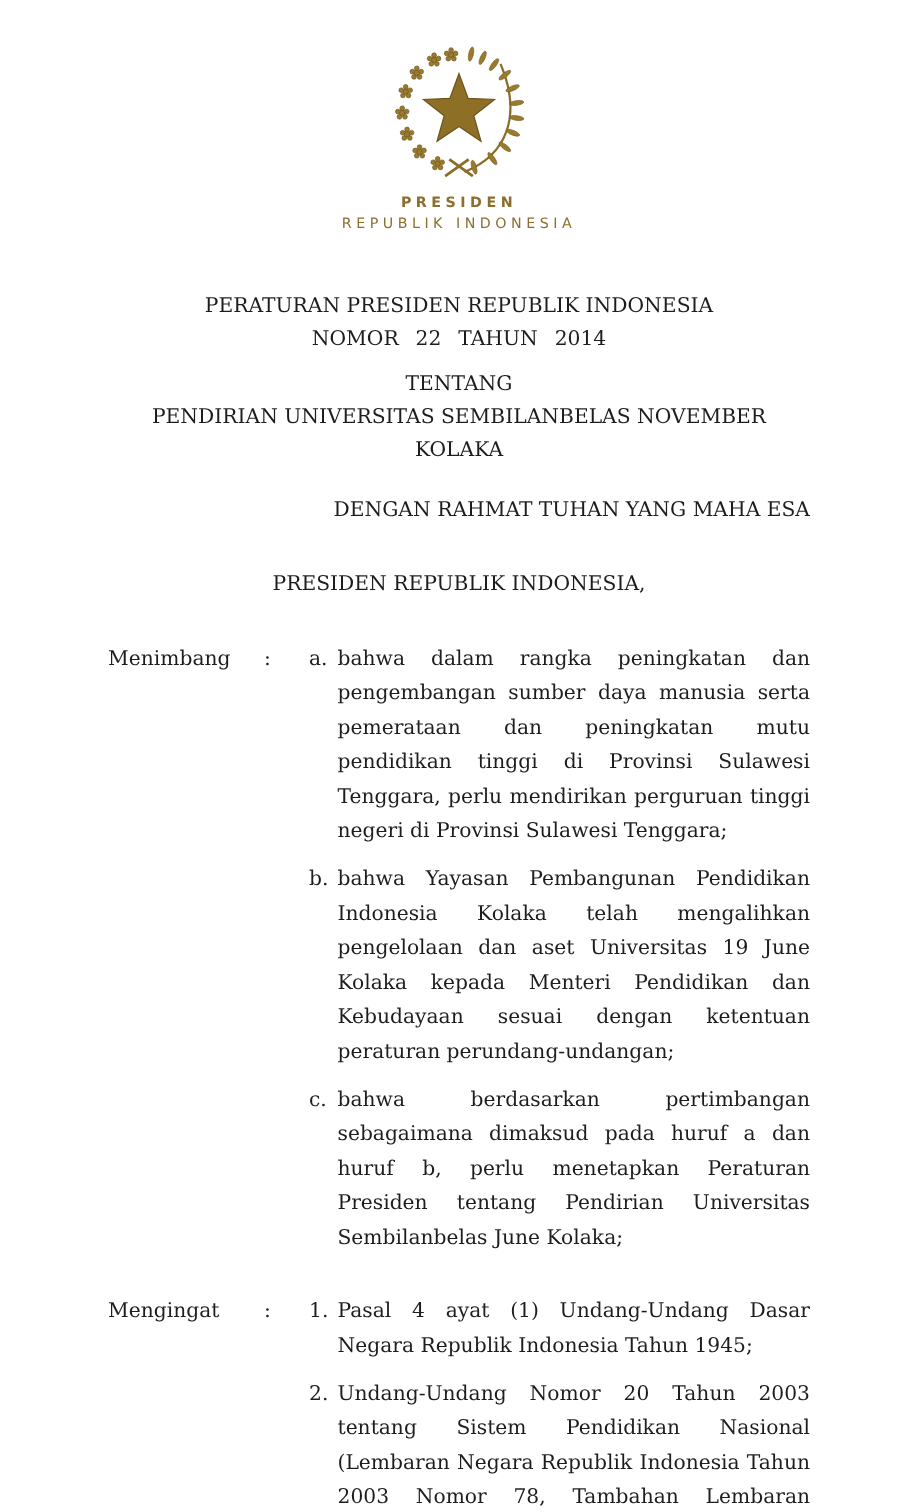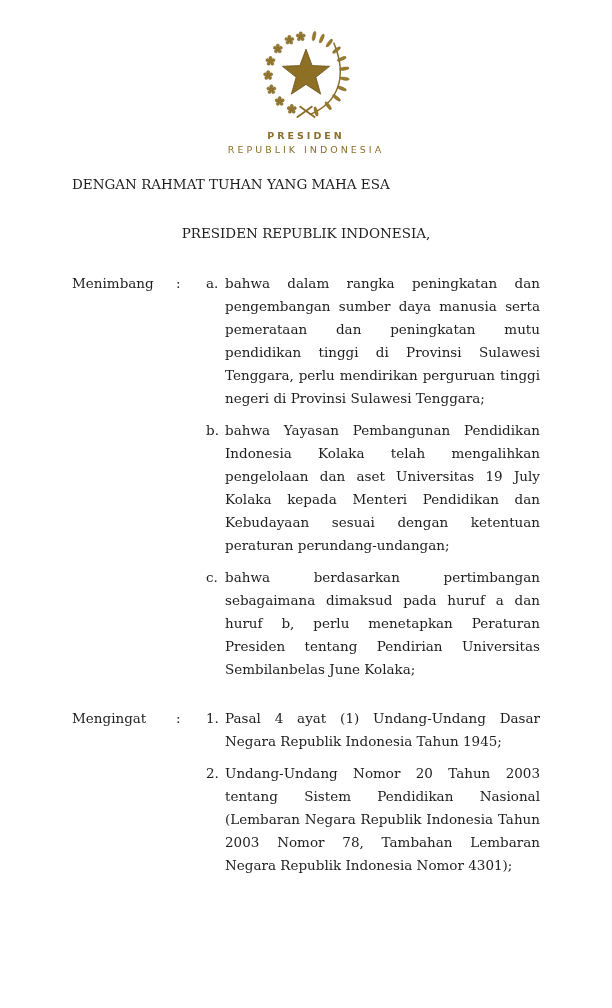--- a/index.html
+++ b/index.html
@@ -26,21 +26,21 @@
     font-family: "DejaVu Sans", "Liberation Sans", sans-serif;
     font-size: 9.5px; font-weight: normal; letter-spacing: 3px;
     color: #8c6f2e;
   }
 
   
   .title-block { margin-top: 38px; text-align: center; font-size: 13.5px; line-height: 22px; }
   .wide-words { word-spacing: 7px; }
   .tentang { margin-top: 8px; }
   .subject { margin-top: 0px; }
-  .invocation { margin-top: 21px; text-align: left; font-size: 13.5px; }
+  .invocation { margin-top: 21px; text-align: right; font-size: 13.5px; }
   .salutation { margin-top: 33px; text-align: center; font-size: 13.5px; }
 
   
   .section { display: flex; font-size: 13.5px; line-height: 23px; gap: 16px; }
   .section-menimbang { margin-top: 31px; }
   .section-mengingat { margin-top: 26px; }
   .section-label { width: 88px; flex: 0 0 88px; }
   .section-colon { width: 14px; flex: 0 0 14px; }
   .items { flex: 1; }
   .item { display: flex; margin-bottom: 9px; }
@@ -95,35 +95,41 @@
 
         <path d="M -10 47 L 7 35 M 10 47 L -7 35" stroke="#8a6d26" stroke-width="2" fill="none"></path>
 
         <polygon transform="scale(0.9)" points="0,-30 7.35,-10.11 28.5,-9.27 11.89,3.86 17.63,24.27 0,12.5 -17.63,24.27 -11.89,3.86 -28.5,-9.27 -7.35,-10.11" fill="#8d7026" stroke="#6b541c" stroke-width="1"></polygon>
       </svg>
     </span>
     <div class="lh-line1">PRESIDEN</div>
     <div class="lh-line2">REPUBLIK INDONESIA</div>
   </div>
 
+  <div class="title-block">
+    <div>PERATURAN PRESIDEN REPUBLIK INDONESIA</div>
+    <div class="wide-words">NOMOR 22 TAHUN 2014</div>
+    <div class="tentang">TENTANG</div>
+    <div class="subject">PENDIRIAN UNIVERSITAS SEMBILANBELAS NOVEMBER KOLAKA</div>
+  </div>
 
   <div class="invocation">DENGAN RAHMAT TUHAN YANG MAHA ESA</div>
   <div class="salutation">PRESIDEN REPUBLIK INDONESIA,</div>
 
   <div class="section section-menimbang">
     <div class="section-label">Menimbang</div>
     <div class="section-colon">:</div>
     <div class="items">
       <div class="item">
         <div class="item-marker">a.</div>
         <div class="item-text">bahwa dalam rangka peningkatan dan pengembangan sumber daya manusia serta pemerataan dan peningkatan mutu pendidikan tinggi di Provinsi Sulawesi Tenggara, perlu mendirikan perguruan tinggi negeri di Provinsi Sulawesi Tenggara;</div>
       </div>
       <div class="item">
         <div class="item-marker">b.</div>
-        <div class="item-text">bahwa Yayasan Pembangunan Pendidikan Indonesia Kolaka telah mengalihkan pengelolaan dan aset Universitas 19 July Kolaka kepada Menteri Pendidikan dan Kebudayaan sesuai dengan ketentuan peraturan perundang-undangan;</div>
+        <div class="item-text">bahwa Yayasan Pembangunan Pendidikan Indonesia Kolaka telah mengalihkan pengelolaan dan aset Universitas 19 June Kolaka kepada Menteri Pendidikan dan Kebudayaan sesuai dengan ketentuan peraturan perundang-undangan;</div>
       </div>
       <div class="item">
         <div class="item-marker">c.</div>
         <div class="item-text">bahwa berdasarkan pertimbangan sebagaimana dimaksud pada huruf a dan huruf b, perlu menetapkan Peraturan Presiden tentang Pendirian Universitas Sembilanbelas June Kolaka;</div>
       </div>
     </div>
   </div>
 
   <div class="section section-mengingat">
     <div class="section-label">Mengingat</div>

